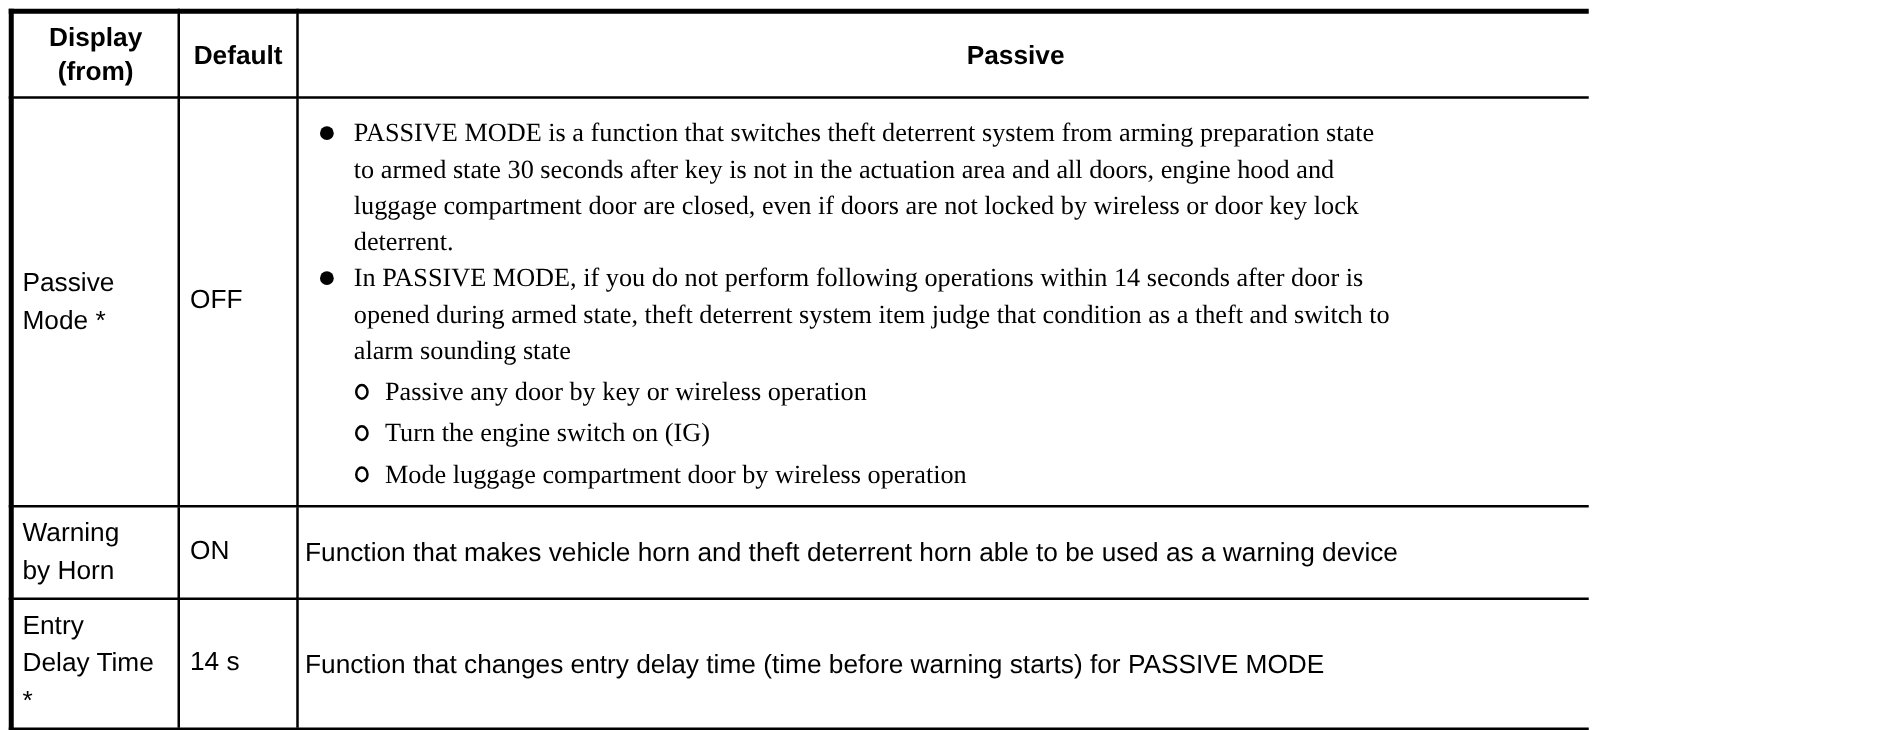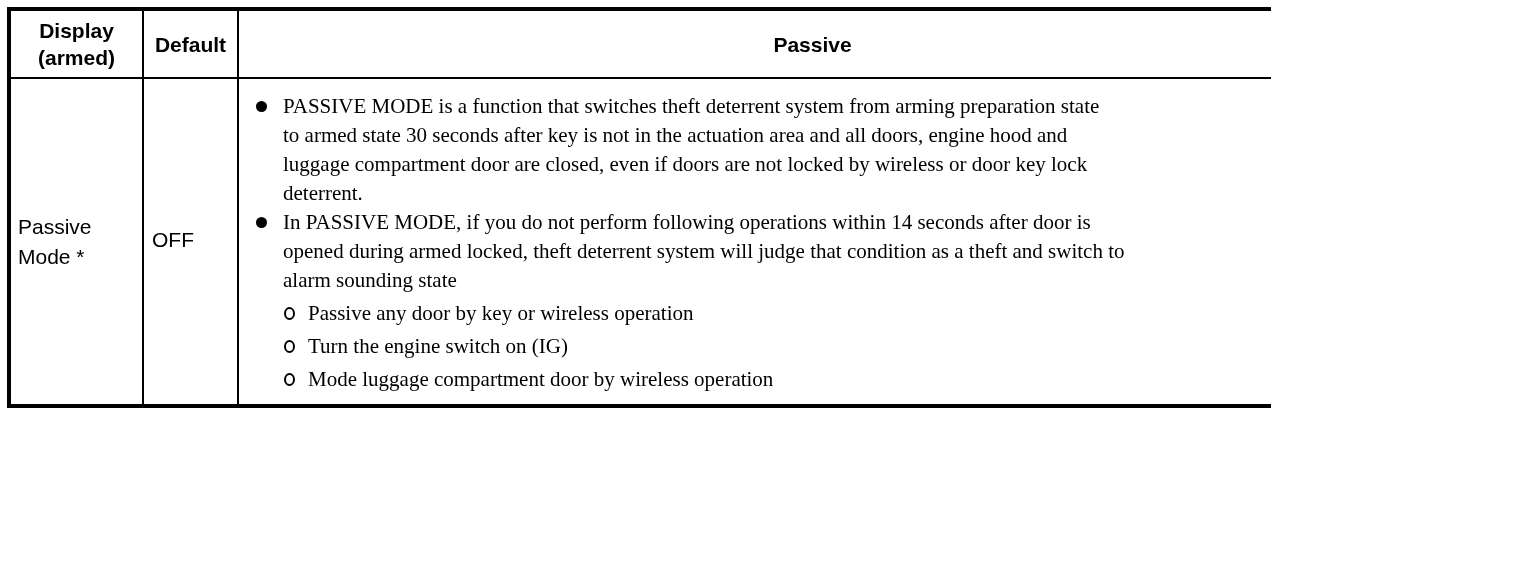--- a/index.html
+++ b/index.html
@@ -117,21 +117,21 @@
     <colgroup>
       <col class="c-display">
         <col class="c-default">
         <col class="c-contents">
         <col class="c-setting">
     </colgroup>
     <thead>
       <tr>
         <th>
           <span class="hline">Display</span>
-          <span class="hline">(armed)</span>
+          <span class="hline">(from)</span>
         </th>
         <th>Default</th>
         <th>Passive</th>
         <th>Setting</th>
       </tr>
     </thead>
     <tbody>
       <tr class="row-passive">
         <td class="cell-display">
           <span class="line">Passive</span>
@@ -145,36 +145,55 @@
               <span class="line">PASSIVE MODE is a function that switches theft deterrent system from arming preparation state</span>
               <span class="line">to armed state 30 seconds after key is not in the actuation area and all doors, engine hood and</span>
               <span class="line">luggage compartment door are closed, even if doors are not locked by wireless or door key lock</span>
               <span class="line">deterrent.</span>
             </div>
           </div>
           <div class="bullet-item">
             <span class="bullet-dot"></span>
             <div class="bullet-text">
               <span class="line">In PASSIVE MODE, if you do not perform following operations within 14 seconds after door is</span>
-              <span class="line">opened during armed locked, theft deterrent system will judge that condition as a theft and switch to</span>
+              <span class="line">opened during armed state, theft deterrent system item judge that condition as a theft and switch to</span>
               <span class="line">alarm sounding state</span>
             </div>
           </div>
           <div class="sub-item">
             <span class="sub-circle"></span>
             <span>Passive any door by key or wireless operation</span>
           </div>
           <div class="sub-item">
             <span class="sub-circle"></span>
             <span>Turn the engine switch on (IG)</span>
           </div>
           <div class="sub-item">
             <span class="sub-circle"></span>
             <span>Mode luggage compartment door by wireless operation</span>
           </div>
         </td>
         <td class="cell-setting">ON/OFF</td>
       </tr>
 
+      <tr class="row-warning">
+        <td class="cell-display">
+          <span class="line">Warning</span>
+          <span class="line">by Horn</span>
+        </td>
+        <td class="cell-default">ON</td>
+        <td class="cell-contents">Function that makes vehicle horn and theft deterrent horn able to be used as a warning device</td>
+        <td class="cell-setting">ON/OFF</td>
+      </tr>
 
+      <tr class="row-entry">
+        <td class="cell-display">
+          <span class="line">Entry</span>
+          <span class="line">Delay Time</span>
+          <span class="line">*</span>
+        </td>
+        <td class="cell-default">14 s</td>
+        <td class="cell-contents">Function that changes entry delay time (time before warning starts) for PASSIVE MODE</td>
+        <td class="cell-setting">0 s/14 s/30 s</td>
+      </tr>
     </tbody>
   </table>
 </div>
 
 </body></html>

